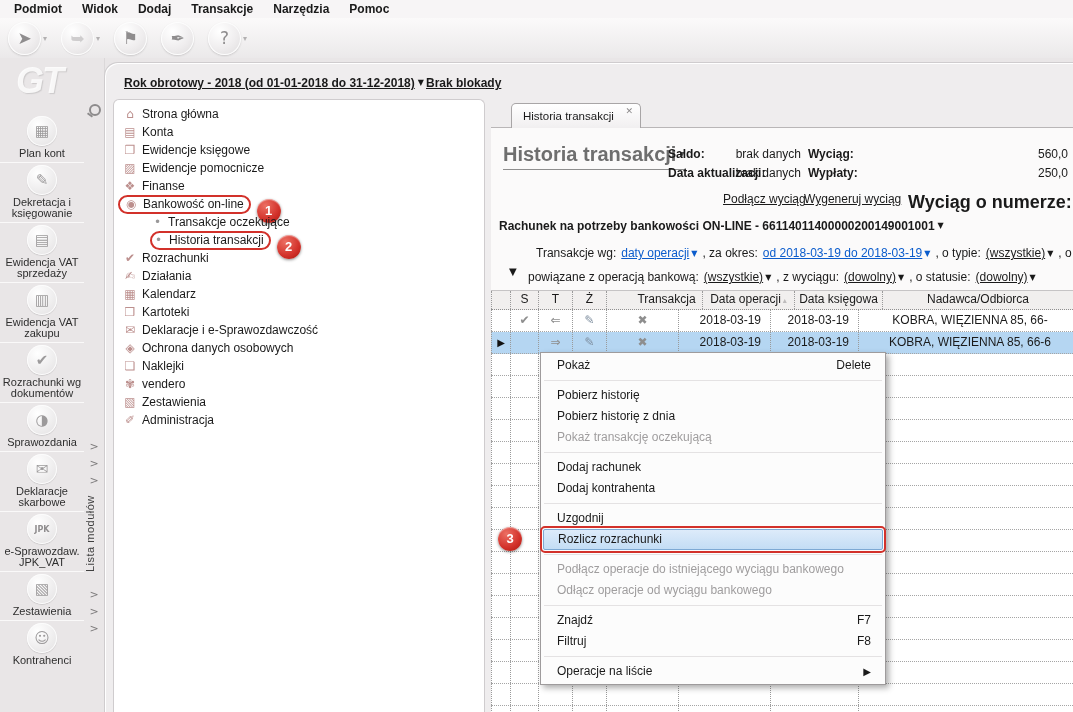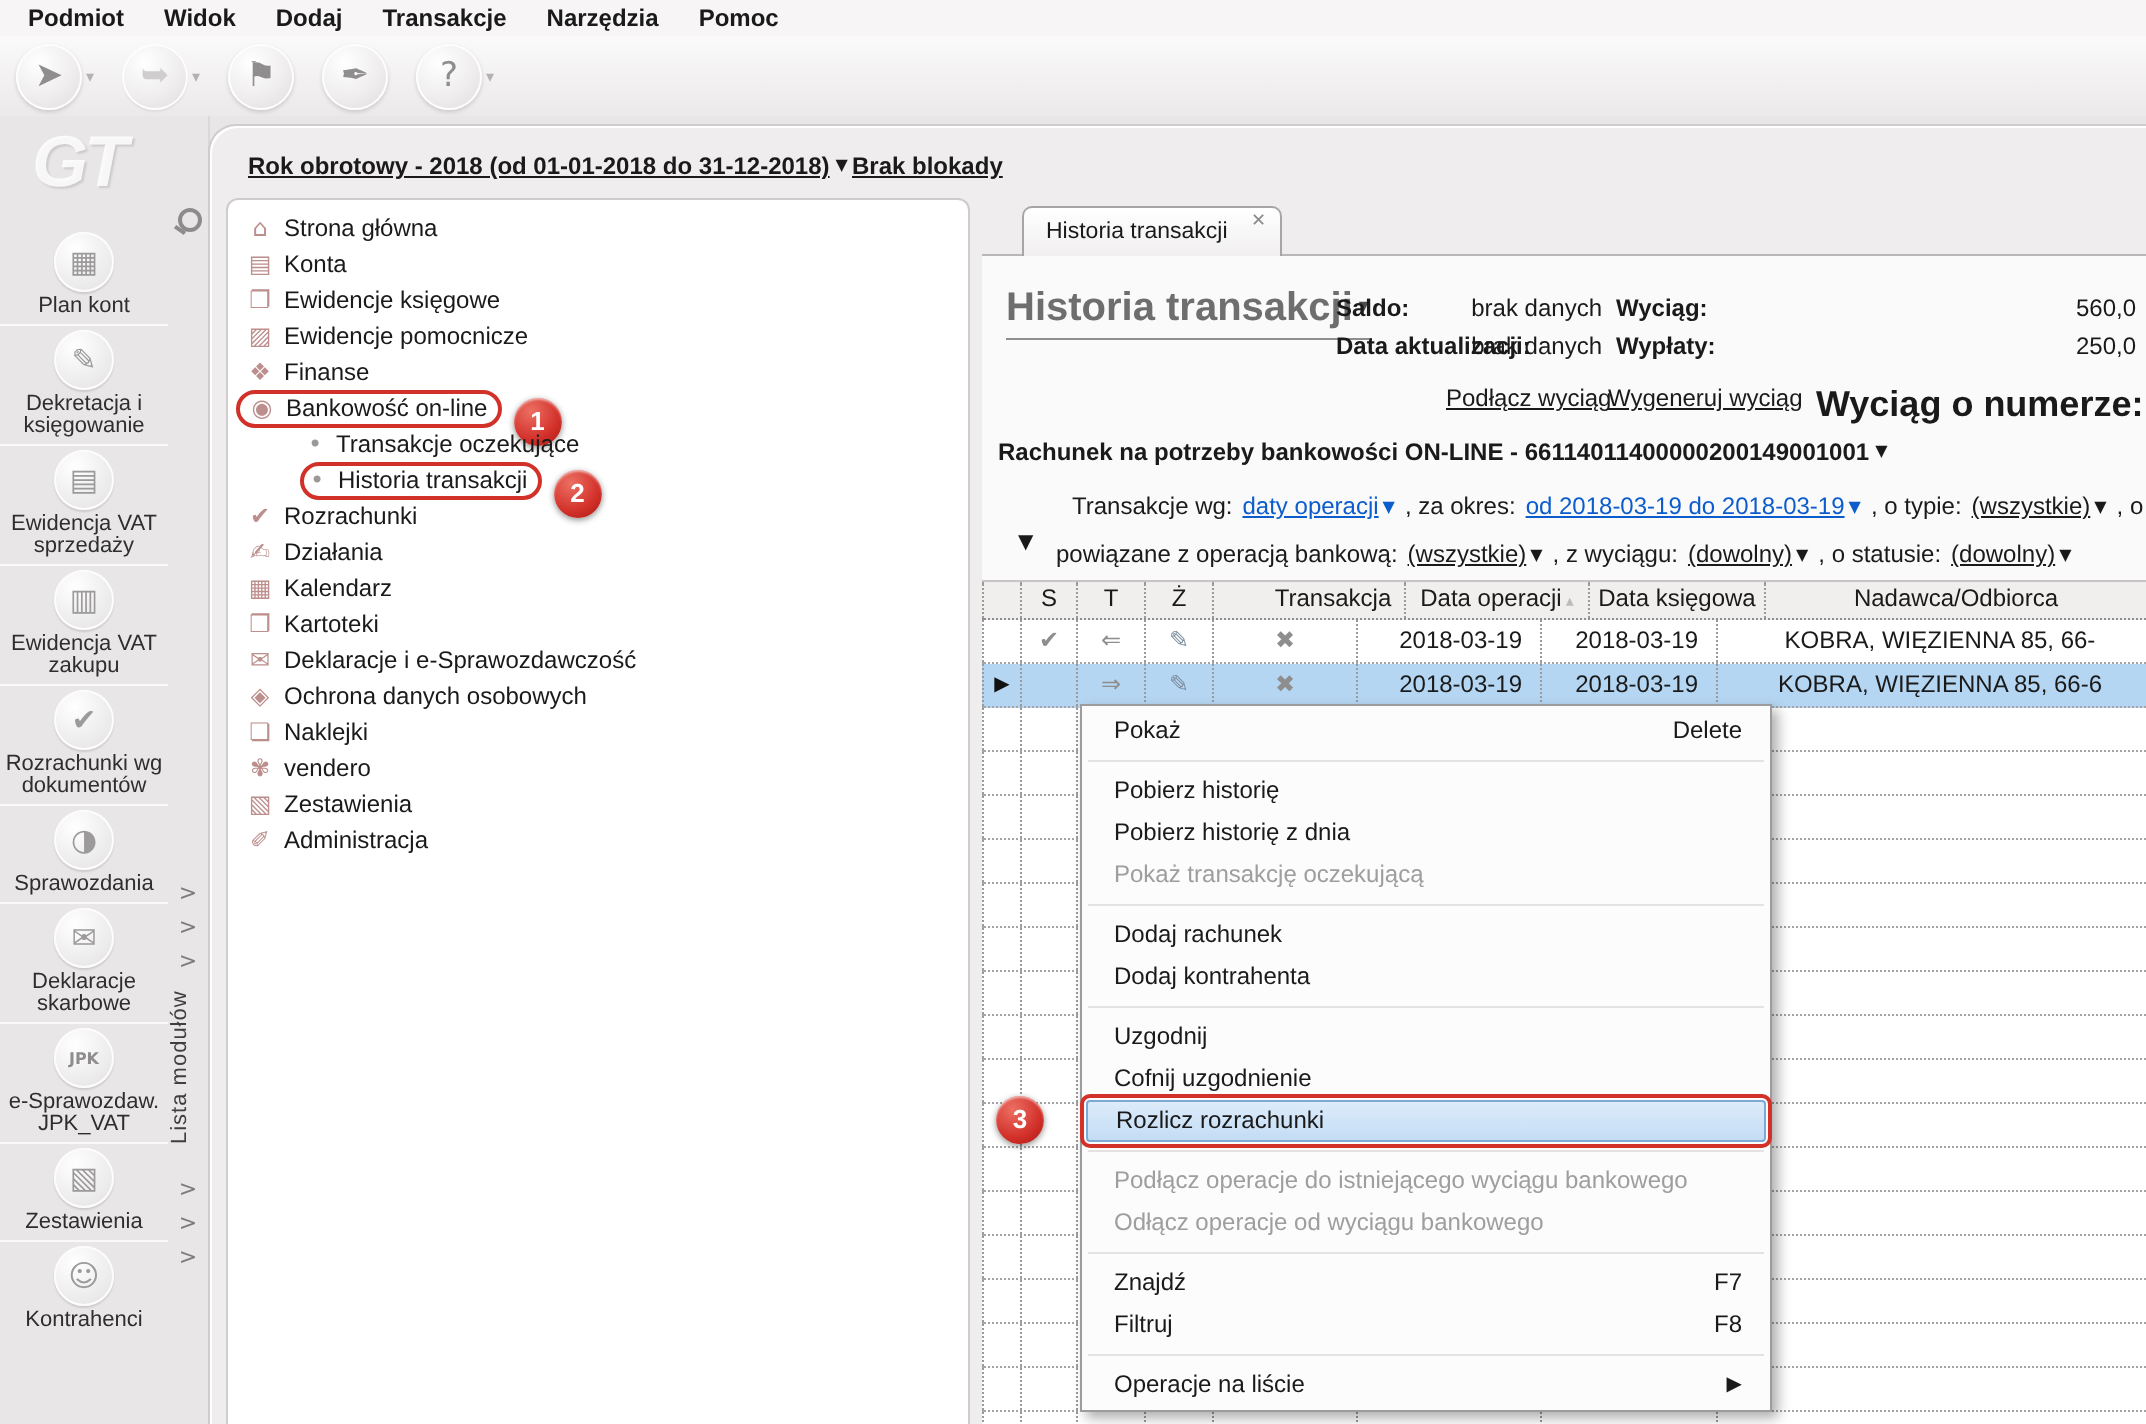--- a/index.html
+++ b/index.html
@@ -500,23 +500,20 @@
       <div class="mi">
         <span>Dodaj rachunek</span>
       </div>
       <div class="mi">
         <span>Dodaj kontrahenta</span>
       </div>
       <div class="msep"></div>
       <div class="mi">
         <span>Uzgodnij</span>
       </div>
-      <div class="mi">
-        <span>Cofnij uzgodnienie</span>
-      </div>
       <div class="mi highlighted">
         <span>Rozlicz rozrachunki</span>
         <span class="step-badge menu-badge annotation">3</span>
       </div>
       <div class="msep"></div>
       <div class="mi disabled">
         <span>Podłącz operacje do istniejącego wyciągu bankowego</span>
       </div>
       <div class="mi disabled">
         <span>Odłącz operacje od wyciągu bankowego</span>

